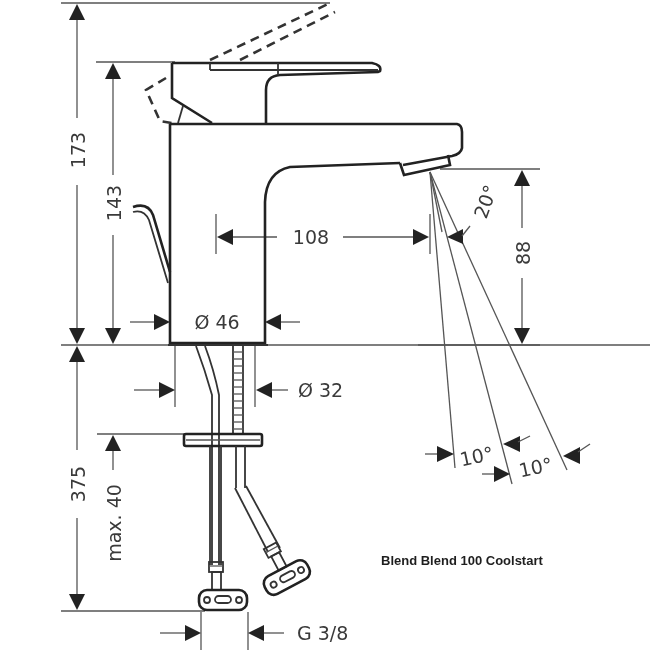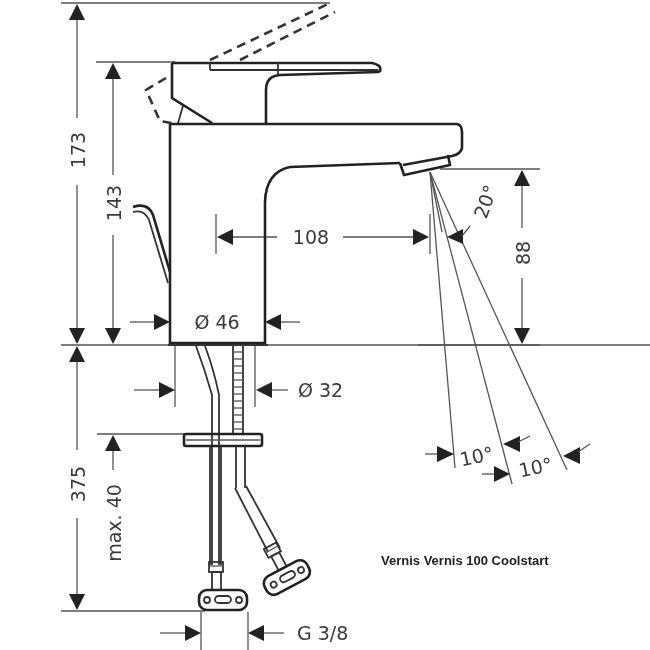--- a/index.html
+++ b/index.html
@@ -216,13 +216,13 @@
       <line class="thin" x1="-8" y1="-24" x2="6" y2="-24"></line>
       <rect class="med" x="-5" y="-18" width="9" height="16"></rect>
       <rect class="thick" x="-25" y="-2" width="48" height="20" rx="8"></rect>
       <circle class="med" cx="-16" cy="8" r="3"></circle>
       <circle class="med" cx="15" cy="8" r="3"></circle>
       <rect class="med" x="-8" y="4" width="16" height="7" rx="3.5"></rect>
     </g>
   </g>
 </svg>
 
-<div class="caption">Vernis Vernis 100 Coolstart</div>
+<div class="caption">Blend Blend 100 Coolstart</div>
 
 </body></html>

